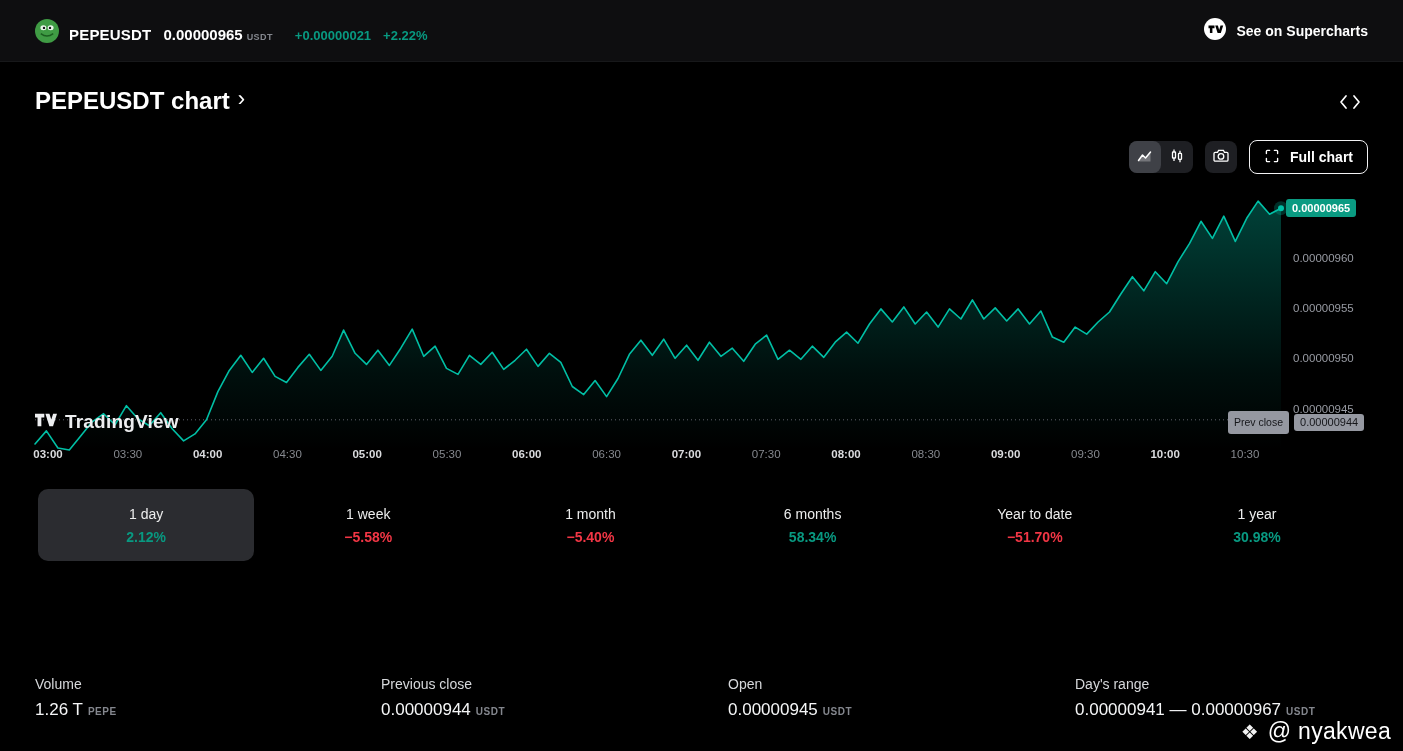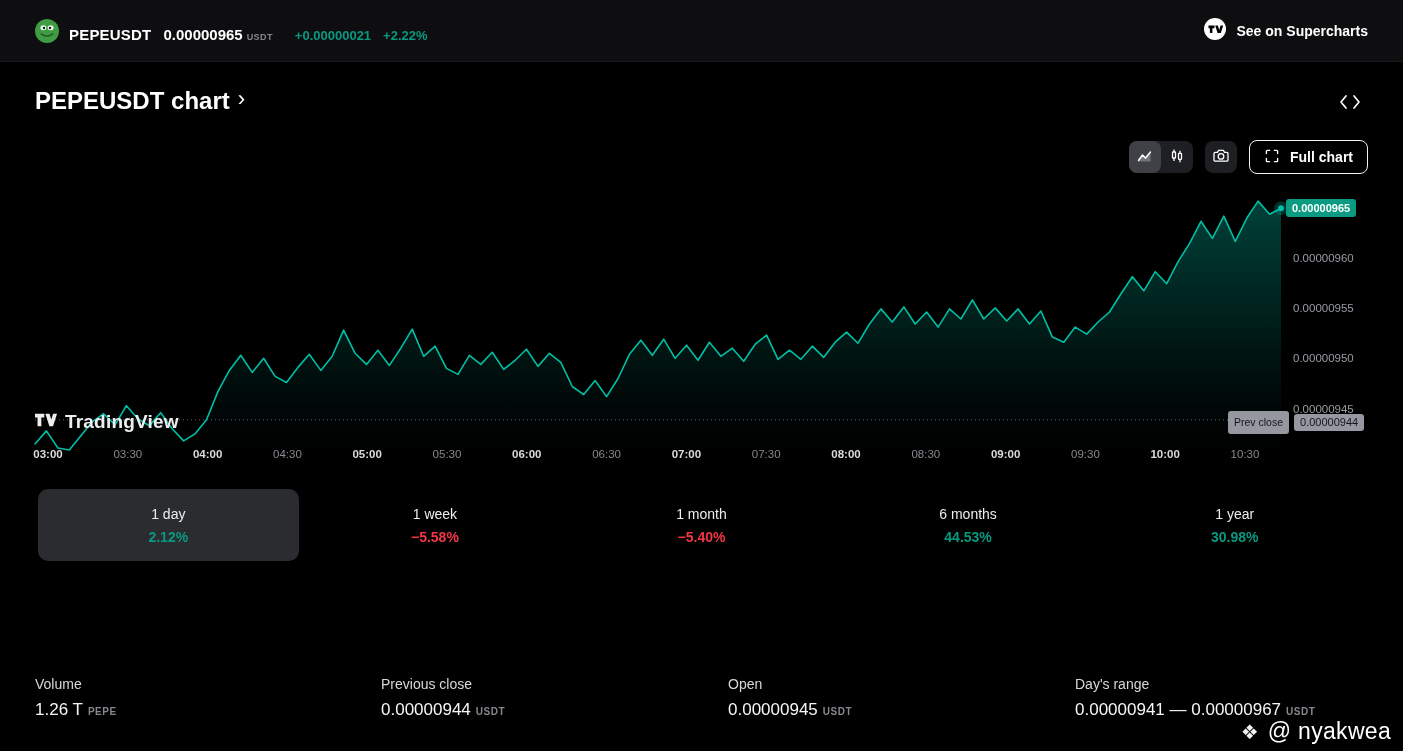--- a/index.html
+++ b/index.html
@@ -235,21 +235,25 @@
       <div class="range">
         <div class="r-lbl">1 week</div>
         <div class="r-pct red">−5.58%</div>
       </div>
       <div class="range">
         <div class="r-lbl">1 month</div>
         <div class="r-pct red">−5.40%</div>
       </div>
       <div class="range">
         <div class="r-lbl">6 months</div>
-        <div class="r-pct green">44.53%</div>
+        <div class="r-pct green">58.34%</div>
+      </div>
+      <div class="range">
+        <div class="r-lbl">Year to date</div>
+        <div class="r-pct red">−51.70%</div>
       </div>
       <div class="range">
         <div class="r-lbl">1 year</div>
         <div class="r-pct green">30.98%</div>
       </div>
     </div>
 
   <div id="key-grid">
       <div class="kd-col" style="left: 35px;">
         <div class="kd-label">Volume</div>

